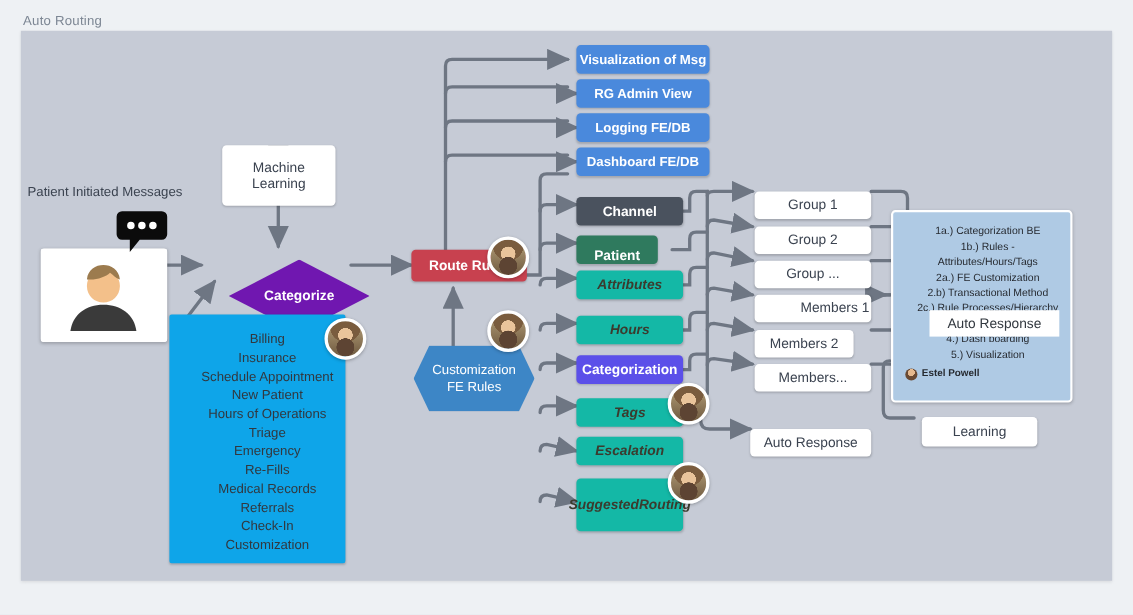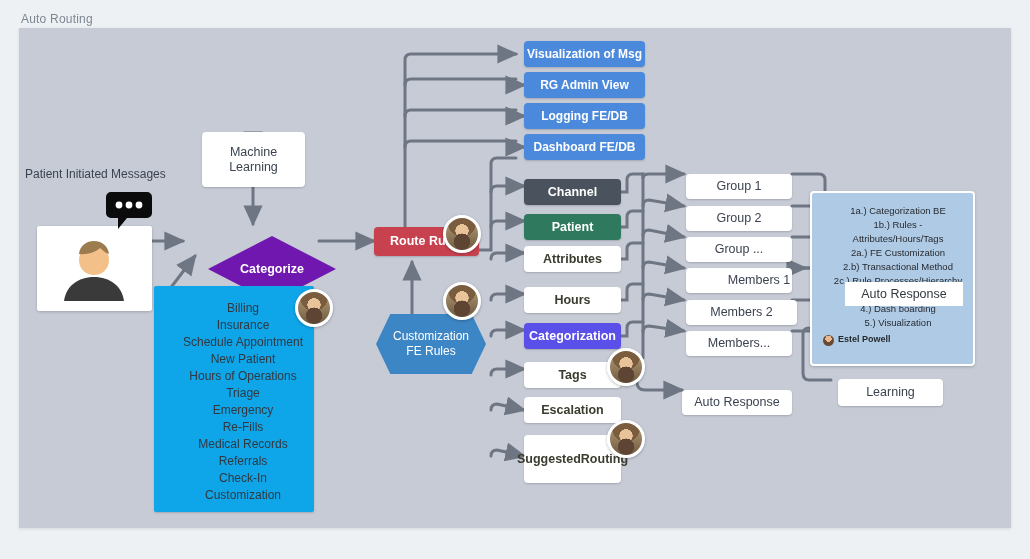--- a/index.html
+++ b/index.html
@@ -27,21 +27,21 @@
     box-sizing:border-box;
     font-size:12.5px;
     line-height:1.18;
     border-radius:4px;
     box-shadow:0 1px 2px rgba(0,0,0,.18);
   }
   .blue{background:#4a89dc;color:#fff;font-weight:bold;font-size:12px;}
   .white{background:#fff;color:#3b4350;margin-top:12px;}
   .dark{background:#4a525e;color:#fff;font-weight:bold;}
   .green{background:#2f7a5e;color:#fff;font-weight:bold;}
-  .gold{background:#ffffff;color:#3b3b2e;font-weight:bold;}
+  .gold{background:#14b8a6;color:#3b3b2e;font-weight:bold;font-style:italic;}
   .indigo{background:#5b4fe9;color:#fff;font-weight:bold;}
   .red{background:#c8414f;color:#fff;font-weight:bold;}
   .mint{background:#0ea5e9;}
   .lblue{background:#afcae4;border:2px solid #fff;box-shadow:0 1px 3px rgba(0,0,0,.2);}
 
   #diamond{
     position:absolute;left:189px;top:208px;width:128px;height:66px;
   }
   #diamond .dshape{
     position:absolute;inset:0;background:#7017b0;
@@ -253,21 +253,21 @@
   <div class="node blue" style="left:505px;top:75px;width:121px;height:26px;">
     <span>Logging FE/DB</span>
   </div>
   <div class="node blue" style="left:505px;top:106px;width:121px;height:26px;">
     <span>Dashboard FE/DB</span>
   </div>
 
   <div class="node dark" style="left:505px;top:151px;width:97px;height:26px;">
     <span>Channel</span>
   </div>
-  <div class="node green" style="left:505px;top:186px;width:97px;height:26px;">
+  <div class="node green" style="left:505px;top:186px;width:74px;height:26px;align-items:flex-end;">
     <span>Patient</span>
   </div>
   <div class="node gold" style="left:505px;top:218px;width:97px;height:26px;">
     <span>Attributes</span>
   </div>
   <div class="node gold" style="left:505px;top:259px;width:97px;height:26px;">
     <span>Hours</span>
   </div>
   <div class="node indigo" style="left:505px;top:295px;width:97px;height:26px;">
     <span>Categorization</span>
@@ -290,21 +290,21 @@
   </div>
   <div class="node white" style="left:667px;top:166px;width:106px;height:25px;">
     <span>Group 2</span>
   </div>
   <div class="node white" style="left:667px;top:197px;width:106px;height:25px;">
     <span>Group ...</span>
   </div>
   <div class="node white" style="left:667px;top:228px;width:106px;height:25px;padding-left:40px;">
     <span>Members 1</span>
   </div>
-  <div class="node white" style="left:667px;top:260px;width:111px;height:25px;">
+  <div class="node white" style="left:667px;top:260px;width:90px;height:25px;">
     <span>Members 2</span>
   </div>
   <div class="node white" style="left:667px;top:291px;width:106px;height:25px;">
     <span>Members...</span>
   </div>
   <div class="node white" style="left:663px;top:350px;width:110px;height:25px;">
     <span>Auto Response</span>
   </div>
 
   <div class="node lblue" id="rightPanel" style="display:block;">

